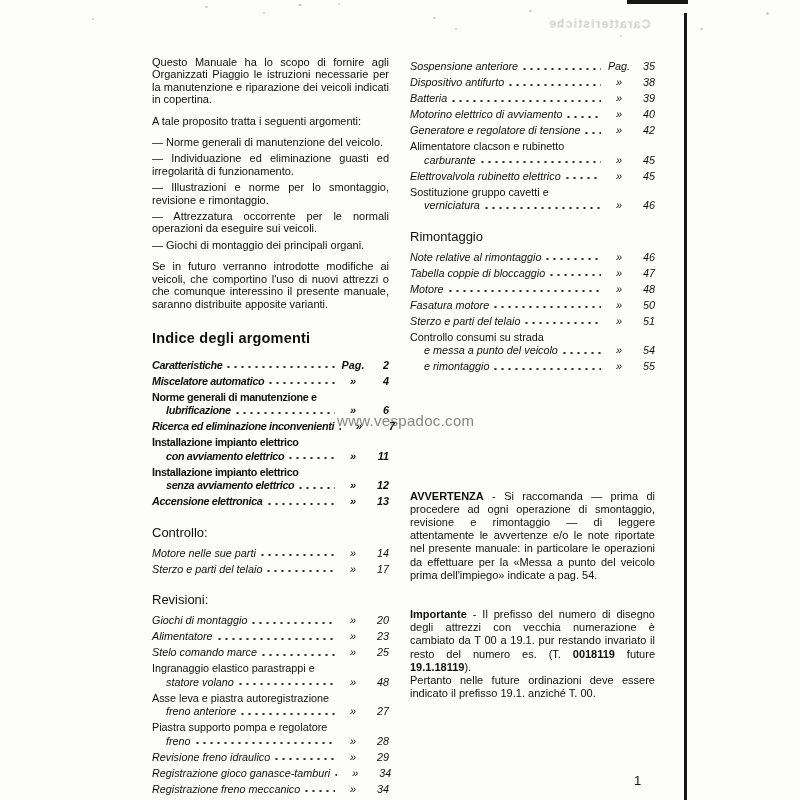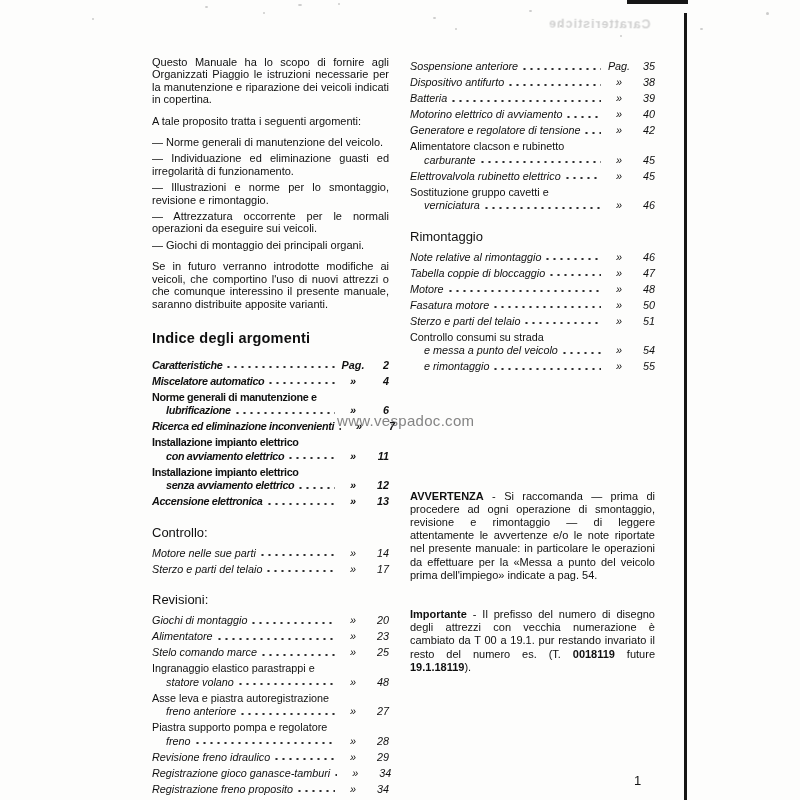--- a/index.html
+++ b/index.html
@@ -242,21 +242,21 @@
         <div class="toc-row">
           <div class="toc-line">
             <span class="label">Registrazione gioco ganasce-tamburi</span>
             <span class="dots"></span>
             <span class="ref">»</span>
             <span class="pg">34</span>
           </div>
         </div>
         <div class="toc-row">
           <div class="toc-line">
-            <span class="label">Registrazione freno proposito</span>
+            <span class="label">Registrazione freno meccanico</span>
             <span class="dots"></span>
             <span class="ref">»</span>
             <span class="pg">34</span>
           </div>
         </div>
         <div class="toc-row">
           <div class="toc-l1">Sostituzione tamponi di collegamento</div>
         </div>
       </div>
   </div>
@@ -388,16 +388,17 @@
             <span class="dots"></span>
             <span class="ref">»</span>
             <span class="pg">55</span>
           </div>
         </div>
       </div>
 
     <p class="note avvertenza"><b>AVVERTENZA</b><span> - Si raccomanda — prima di procedere ad ogni operazione di smontaggio, revisione e rimontaggio — di leggere attentamente le avvertenze e/o le note riportate nel presente manuale: in particolare le operazioni da effettuare per la «Messa a punto del veicolo prima dell'impiego» indicate a pag. 54.</span></p>
 
     <p class="note importante"><b>Importante</b><span> - Il prefisso del numero di disegno degli attrezzi con vecchia numerazione è cambiato da T 00 a 19.1. pur restando invariato il resto del numero es. (T. </span><b>0018119</b><span> future </span><b>19.1.18119</b><span>).</span></p>
+    <p class="note">Pertanto nelle future ordinazioni deve essere indicato il prefisso 19.1. anziché T. 00.</p>
   </div>
 
   <div class="page-num">1</div>
 </div>
 
 </body></html>

